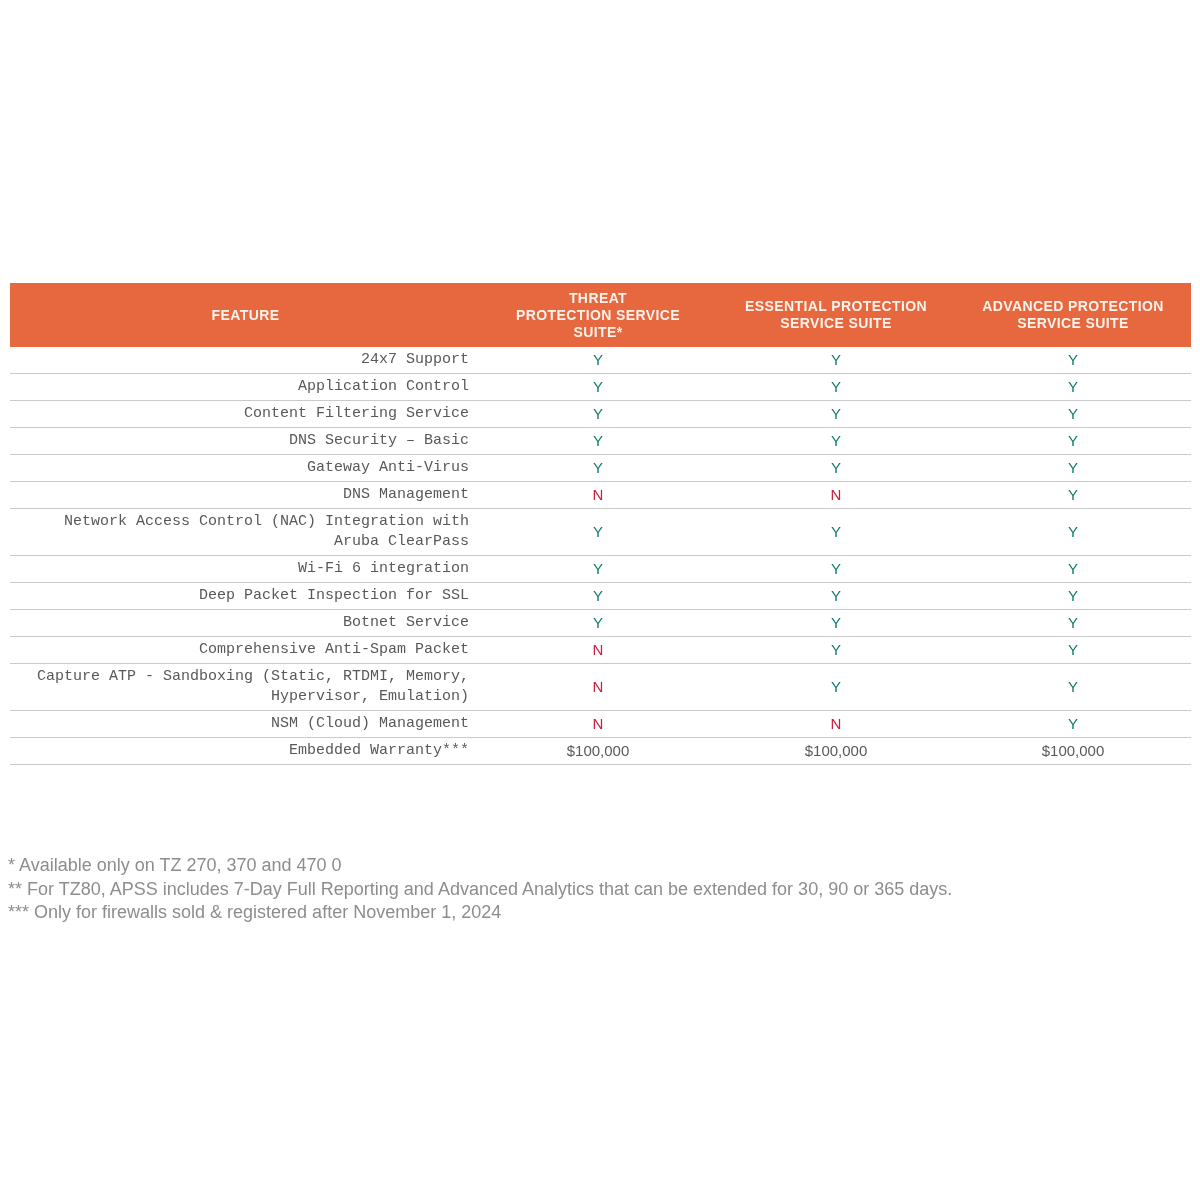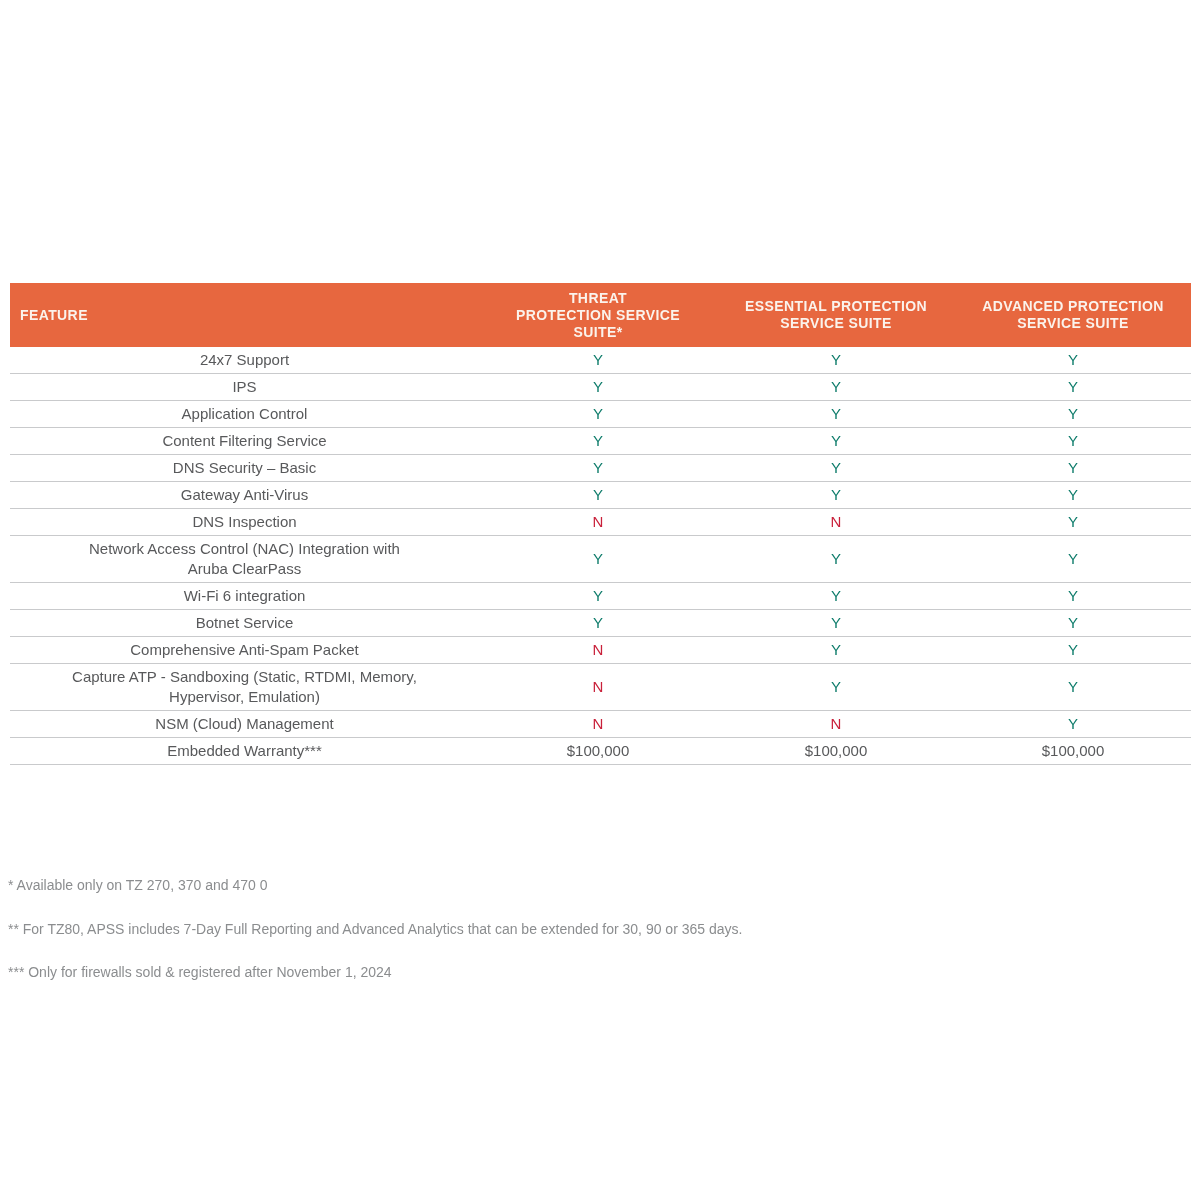--- a/index.html
+++ b/index.html
@@ -31,54 +31,54 @@
     font-weight: bold;
     letter-spacing: 0.4px;
     line-height: 17px;
     height: 64px;
     vertical-align: middle;
     text-align: center;
     white-space: pre-line;
     padding: 0 8px;
   }
   thead th.th-feature {
-    text-align: left;
+    text-align: center;
     padding-left: 10px;
   }
   tbody td {
     border-bottom: 1px solid #C9CACC;
     font-size: 15px;
     color: #58595B;
     vertical-align: middle;
     padding: 3px 0;
     line-height: 20px;
   }
   td.feature-cell {
-    text-align: center;
+    text-align: right;
     padding-left: 10px;
     padding-right: 10px;
     white-space: pre-line;
+    font-family: Liberation Mono, monospace;
   }
   td.value-cell {
     text-align: center;
   }
   td.val-yes  { color: #0E7C6B; }
   td.val-no   { color: #C9203A; }
   td.val-text { color: #58595B; margin-top: 17px; }
   .footnotes {
     position: absolute;
     left: 8px;
     top: 854px;
     width: 1100px;
   }
   .footnote-line {
-    font-size: 14px;
+    font-size: 18px;
     color: #8B8D8F;
     line-height: 23.6px;
-    margin-top: 20px;
   }
 </style>
 </head>
 <body>
 
 <div class="page">
 
   <table class="feature-table">
     <colgroup>
       <col style="width:469px">
@@ -99,26 +99,20 @@
       </tr>
     </thead>
     <tbody id="table-body">
         <tr>
           <td class="feature-cell">24x7 Support</td>
           <td class="value-cell val-yes">Y</td>
           <td class="value-cell val-yes">Y</td>
           <td class="value-cell val-yes">Y</td>
         </tr>
         <tr>
-          <td class="feature-cell">IPS</td>
-          <td class="value-cell val-yes">Y</td>
-          <td class="value-cell val-yes">Y</td>
-          <td class="value-cell val-yes">Y</td>
-        </tr>
-        <tr>
           <td class="feature-cell">Application Control</td>
           <td class="value-cell val-yes">Y</td>
           <td class="value-cell val-yes">Y</td>
           <td class="value-cell val-yes">Y</td>
         </tr>
         <tr>
           <td class="feature-cell">Content Filtering Service</td>
           <td class="value-cell val-yes">Y</td>
           <td class="value-cell val-yes">Y</td>
           <td class="value-cell val-yes">Y</td>
@@ -129,34 +123,40 @@
           <td class="value-cell val-yes">Y</td>
           <td class="value-cell val-yes">Y</td>
         </tr>
         <tr>
           <td class="feature-cell">Gateway Anti-Virus</td>
           <td class="value-cell val-yes">Y</td>
           <td class="value-cell val-yes">Y</td>
           <td class="value-cell val-yes">Y</td>
         </tr>
         <tr>
-          <td class="feature-cell">DNS Inspection</td>
+          <td class="feature-cell">DNS Management</td>
           <td class="value-cell val-no">N</td>
           <td class="value-cell val-no">N</td>
           <td class="value-cell val-yes">Y</td>
         </tr>
         <tr>
           <td class="feature-cell">Network Access Control (NAC) Integration with
 Aruba ClearPass</td>
           <td class="value-cell val-yes">Y</td>
           <td class="value-cell val-yes">Y</td>
           <td class="value-cell val-yes">Y</td>
         </tr>
         <tr>
           <td class="feature-cell">Wi-Fi 6 integration</td>
+          <td class="value-cell val-yes">Y</td>
+          <td class="value-cell val-yes">Y</td>
+          <td class="value-cell val-yes">Y</td>
+        </tr>
+        <tr>
+          <td class="feature-cell">Deep Packet Inspection for SSL</td>
           <td class="value-cell val-yes">Y</td>
           <td class="value-cell val-yes">Y</td>
           <td class="value-cell val-yes">Y</td>
         </tr>
         <tr>
           <td class="feature-cell">Botnet Service</td>
           <td class="value-cell val-yes">Y</td>
           <td class="value-cell val-yes">Y</td>
           <td class="value-cell val-yes">Y</td>
         </tr>

